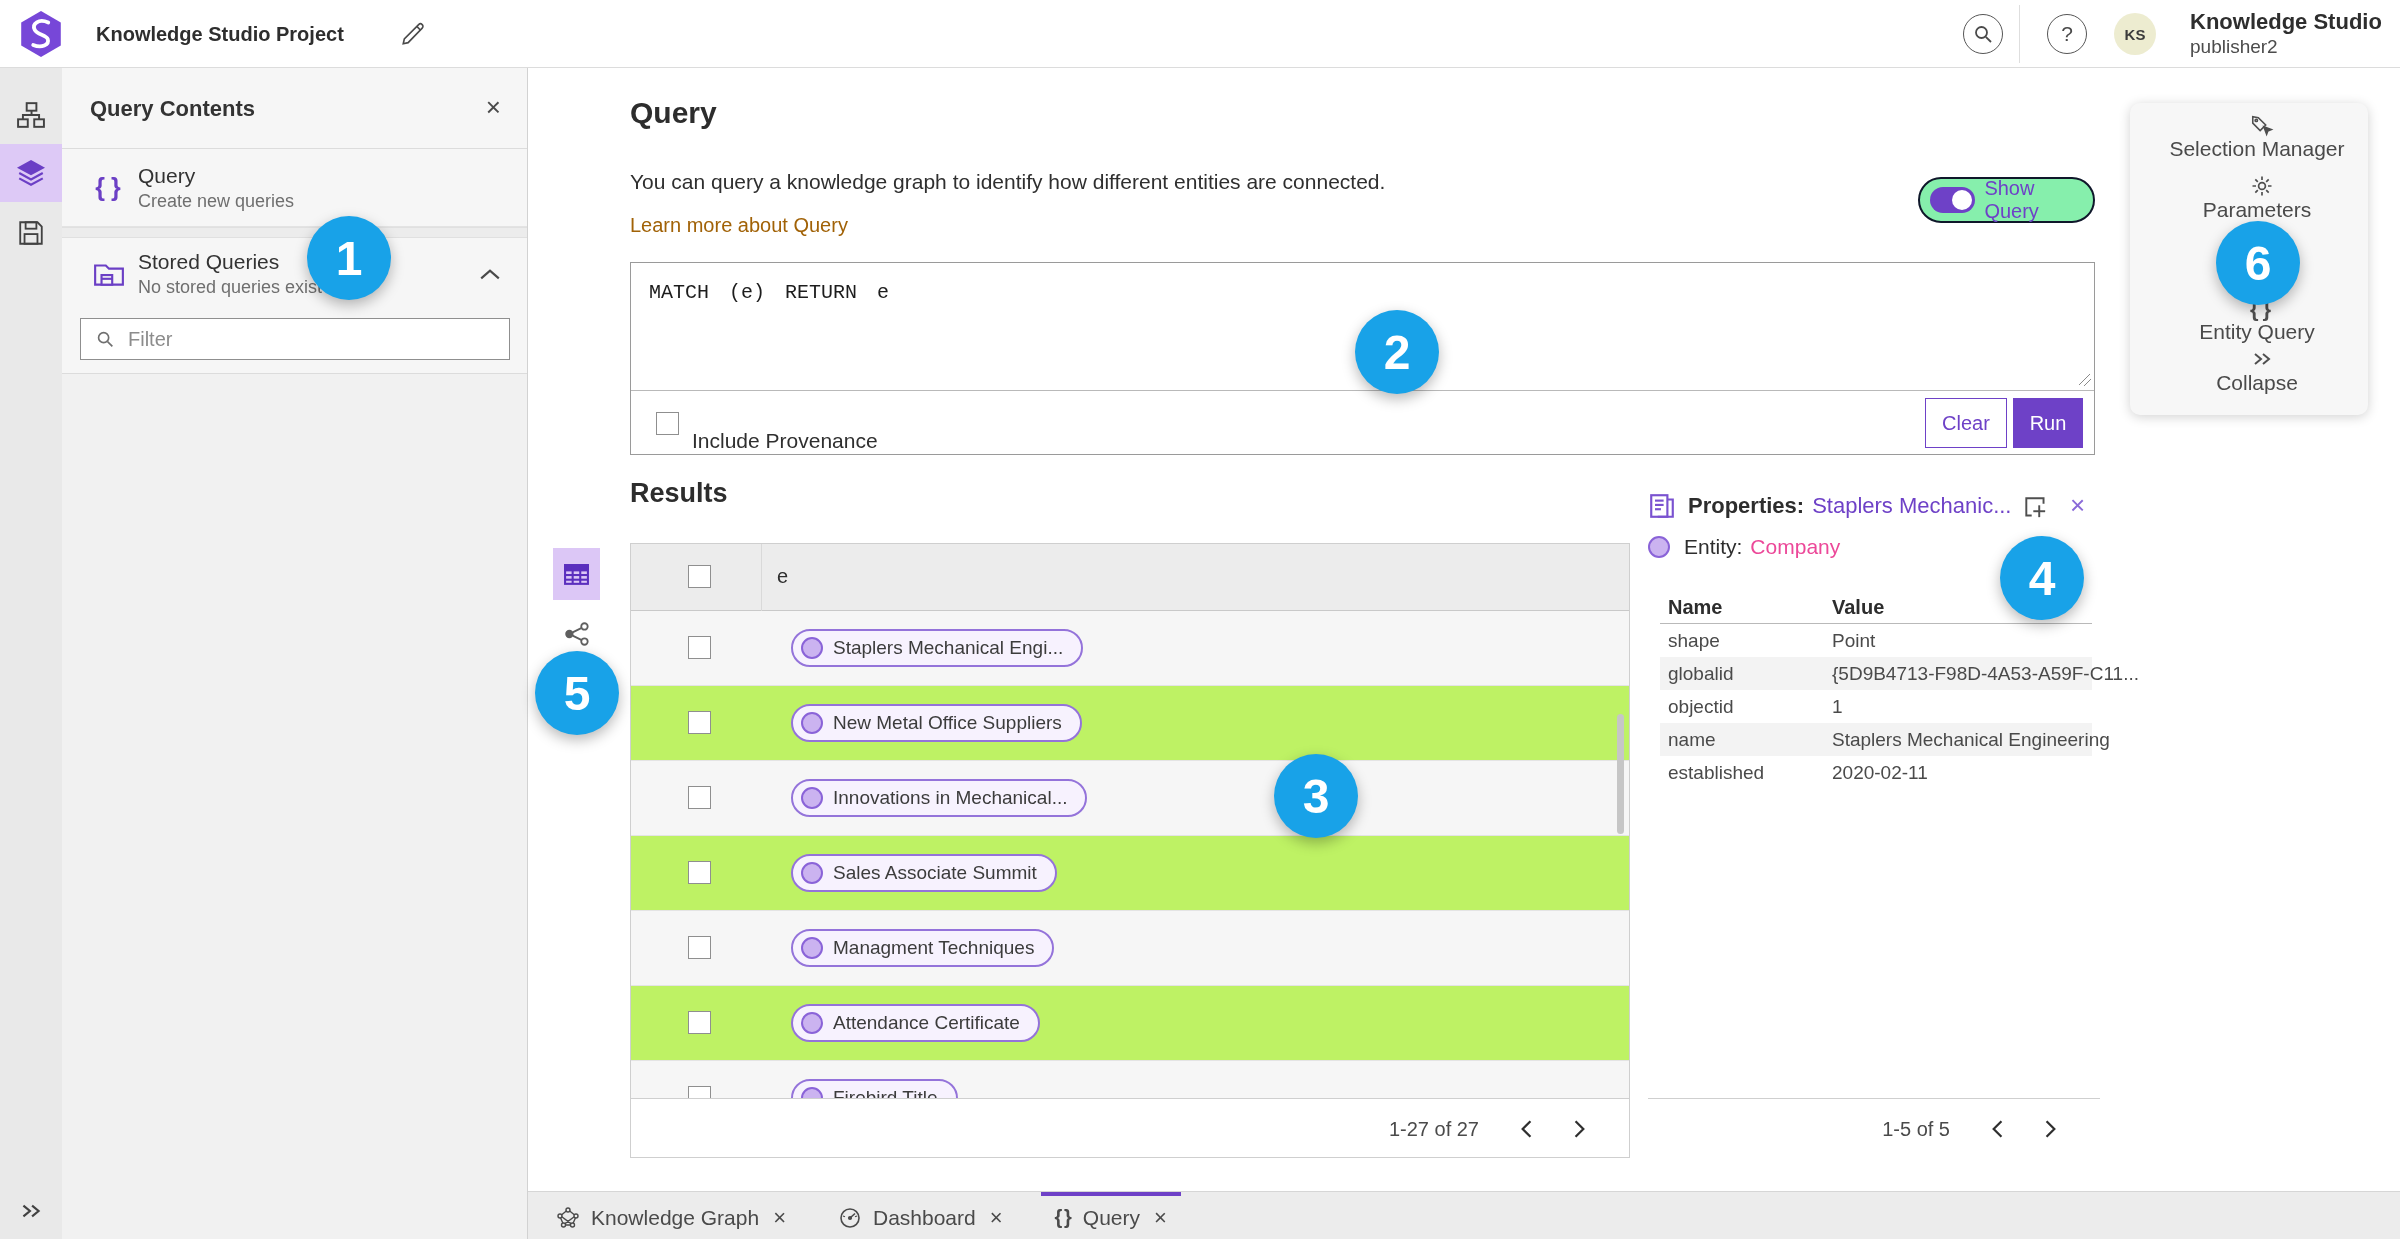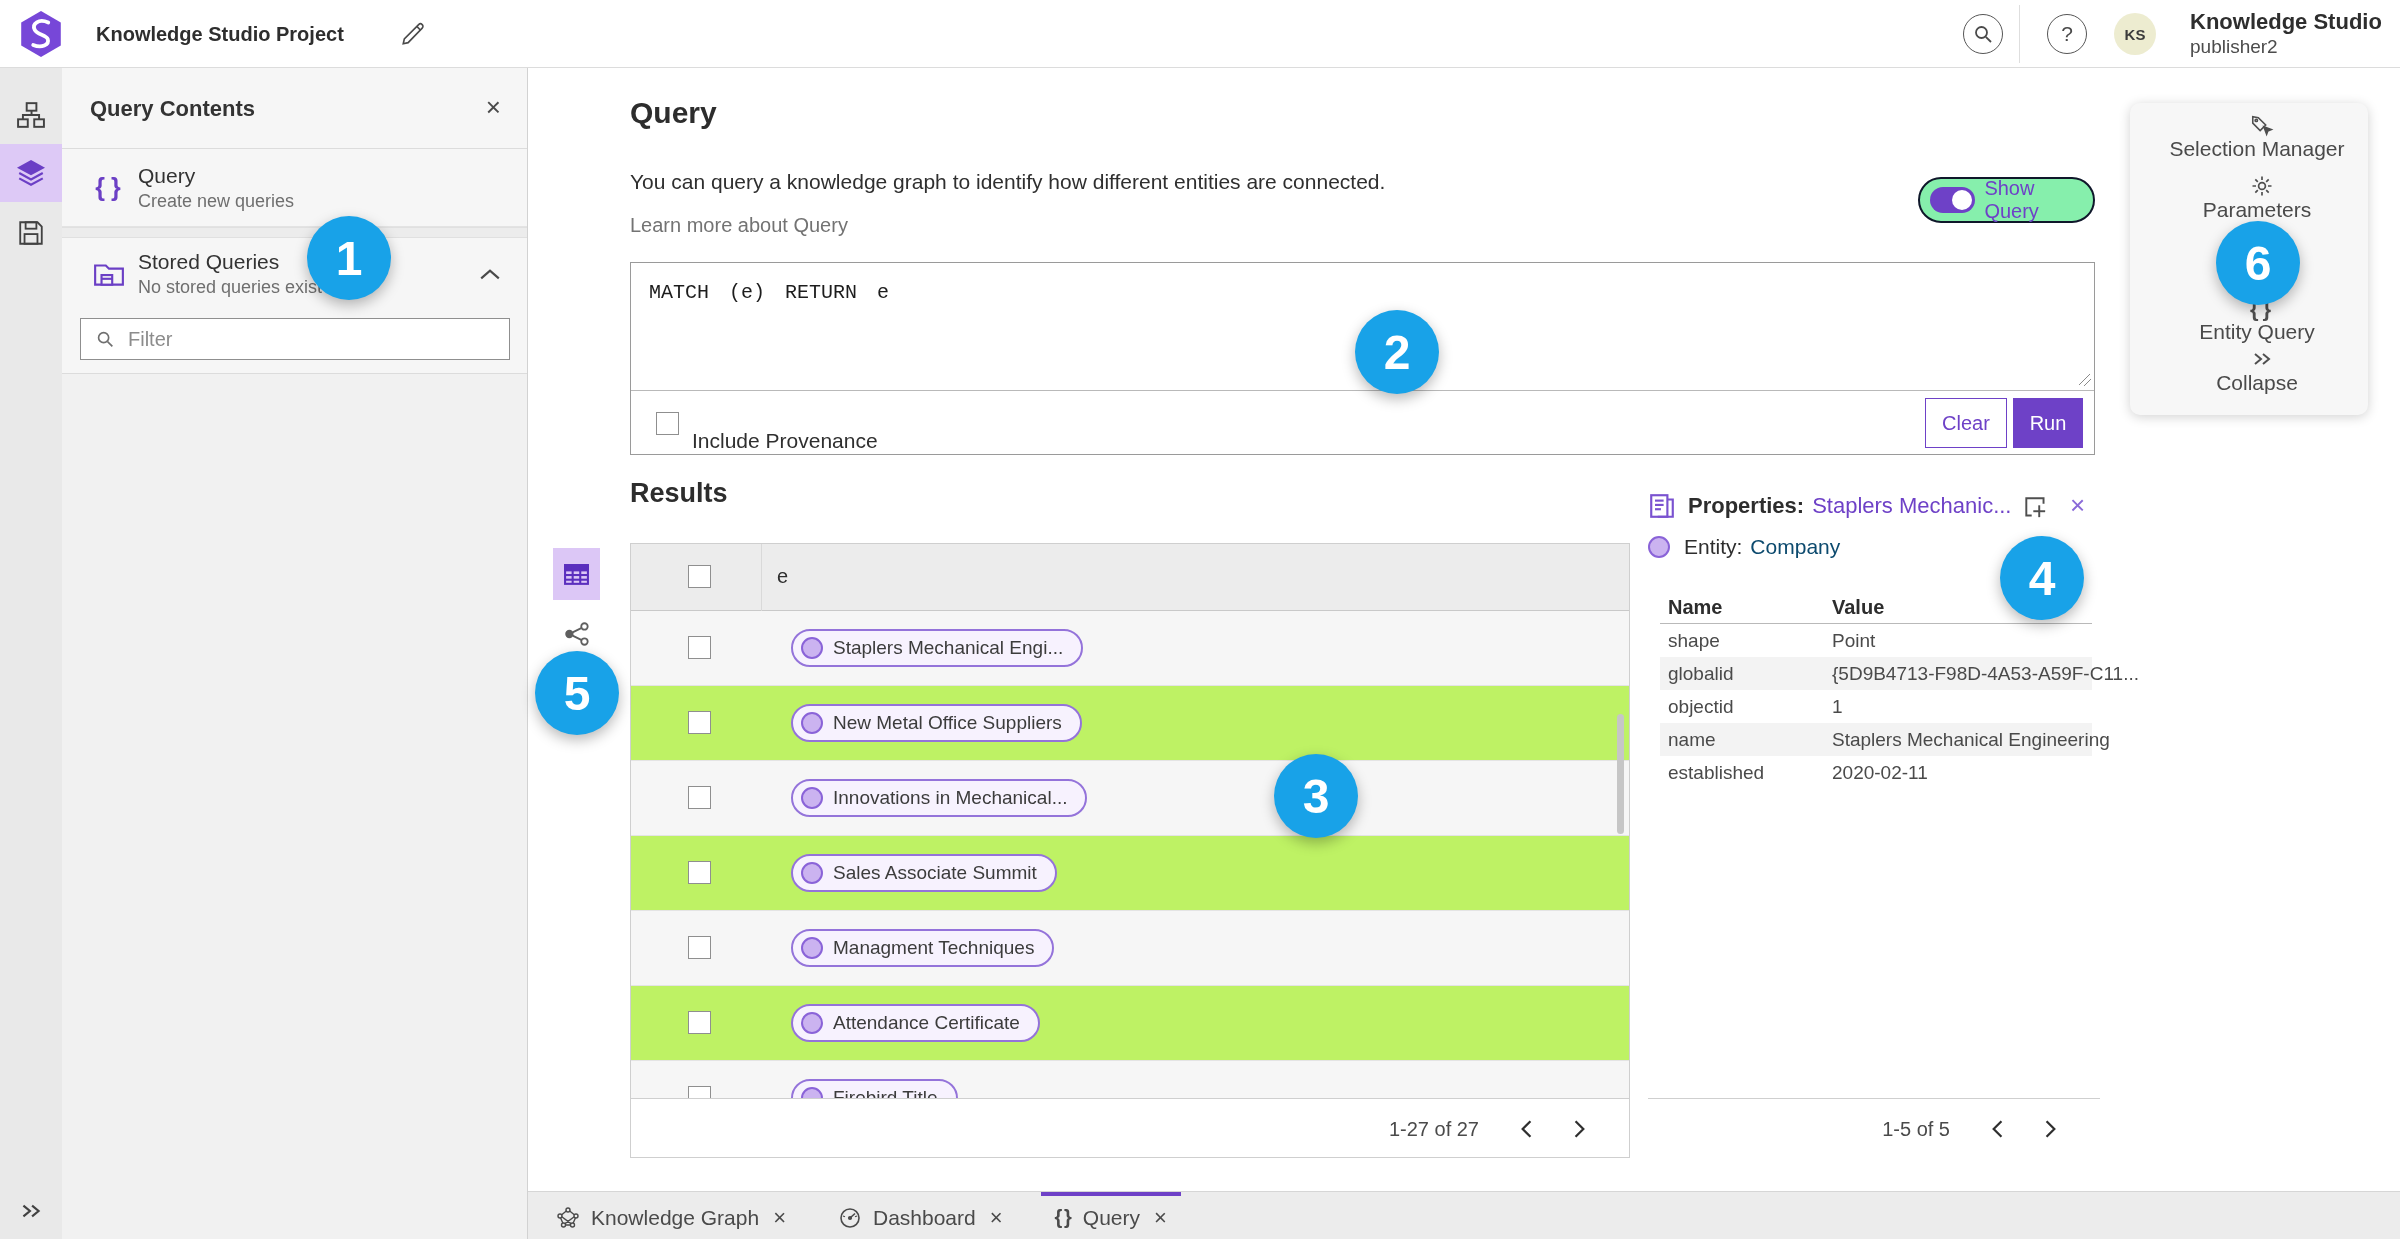--- a/index.html
+++ b/index.html
@@ -39,21 +39,21 @@
   .pi-chevron { position:absolute; right:26px; width:22px; color:#4a4a4a; cursor:pointer; }
   .filter-wrap { position:absolute; left:18px; top:250px; width:430px; height:42px; background:#fff; border:1px solid #8f8f8f; display:flex; align-items:center; }
   .filter-wrap svg { margin-left:13px; flex:0 0 auto; }
   .filter-input { border:none; outline:none; background:transparent; font-size:20px; margin-left:12px; width:360px; color:#333; font-family:"Liberation Sans", sans-serif; }
   .filter-input::placeholder { color:#8c8c8c; }
   .panel-lower { position:absolute; left:0; top:305px; width:100%; bottom:0; background:#f1f1f1; border-top:1px solid #dcdcdc; }
 
   
   .q-title { position:absolute; left:630px; top:96px; font-size:30px; font-weight:700; color:#2d2d2d; }
   .q-desc { position:absolute; left:630px; top:170px; font-size:21px; color:#2f2f2f; }
-  .q-link { position:absolute; left:630px; top:214px; font-size:20px; color:#737373; cursor:pointer; }
+  .q-link { position:absolute; left:630px; top:214px; font-size:20px; color:#a16207; cursor:pointer; }
   .show-query { position:absolute; left:1918px; top:177px; width:177px; height:46px; border:2px solid #0f172a; border-radius:23px; background:#86efac; display:flex; align-items:center; cursor:pointer; }
   .toggle { width:46px; height:26px; border-radius:13px; background:#6e41c7; margin-left:10px; position:relative; }
   .toggle .knob { position:absolute; right:3px; top:3px; width:20px; height:20px; border-radius:50%; background:#fff; }
   .show-query .sq-label { font-size:20px; color:#6e41c7; margin-left:9px; }
 
   .q-card { position:absolute; left:630px; top:262px; width:1465px; height:193px; border:1.5px solid #9a9a9a; background:#fff; }
   .q-editor { position:absolute; left:0; top:0; width:100%; height:128px; border-bottom:1px solid #b9b9b9; }
   .q-code { position:absolute; left:18px; top:18px; width:1420px; height:100px; border:none; outline:none; resize:none; font-family:"Liberation Mono","DejaVu Sans Mono",monospace; font-size:20px; color:#1d1d1d; word-spacing:8px; background:transparent; }
   .resize-glyph { position:absolute; right:2px; bottom:3px; width:14px; height:14px; cursor:nwse-resize; }
   .resize-glyph::before { content:""; position:absolute; right:1px; bottom:1px; width:12px; height:12px;
@@ -92,21 +92,21 @@
   
   .prop-head { position:absolute; left:1648px; top:492px; display:flex; align-items:center; }
   .prop-head .p-icon { width:28px; height:28px; color:#7a52d0; flex:0 0 auto; }
   .prop-title { font-size:22px; font-weight:700; color:#2d2d2d; margin-left:12px; }
   .prop-link { font-size:22px; color:#6e41c7; margin-left:8px; cursor:pointer; }
   .prop-add-btn { position:absolute; left:2022px; top:494px; width:28px; height:28px; color:#4f4f4f; cursor:pointer; }
   .prop-close-btn { position:absolute; left:2070px; top:490px; font-size:26px; color:#8a6ad8; cursor:pointer; }
   .entity-row { position:absolute; left:1648px; top:535px; display:flex; align-items:center; }
   .entity-row .dot { width:22px; height:22px; border-radius:50%; background:#cbb3f0; border:2px solid #8a63d8; }
   .entity-label { font-size:21px; font-weight:400; color:#2d2d2d; margin-left:14px; }
-  .entity-type { font-size:21px; color:#0c4a6e; margin-left:8px; }
+  .entity-type { font-size:21px; color:#ec4899; margin-left:8px; }
   .prop-table { position:absolute; left:1660px; top:592px; width:432px; }
   .pt-headrow { position:relative; height:32px; border-bottom:1px solid #b9b9b9; }
   .pt-h-name { position:absolute; left:8px; top:4px; font-size:20px; font-weight:700; color:#2d2d2d; }
   .pt-h-value { position:absolute; left:172px; top:4px; font-size:20px; font-weight:700; color:#2d2d2d; }
   .pt-row { position:relative; height:33px; background:#fff; }
   .pt-row.alt { background:#f3f3f3; }
   .pt-name { position:absolute; left:8px; top:6px; font-size:19px; color:#4a4a4a; }
   .pt-value { position:absolute; left:172px; top:6px; font-size:19px; color:#4a4a4a; white-space:nowrap; }
   .prop-pager { position:absolute; left:1648px; top:1098px; width:452px; height:61px; border-top:1px solid #cfcfcf; }
 

